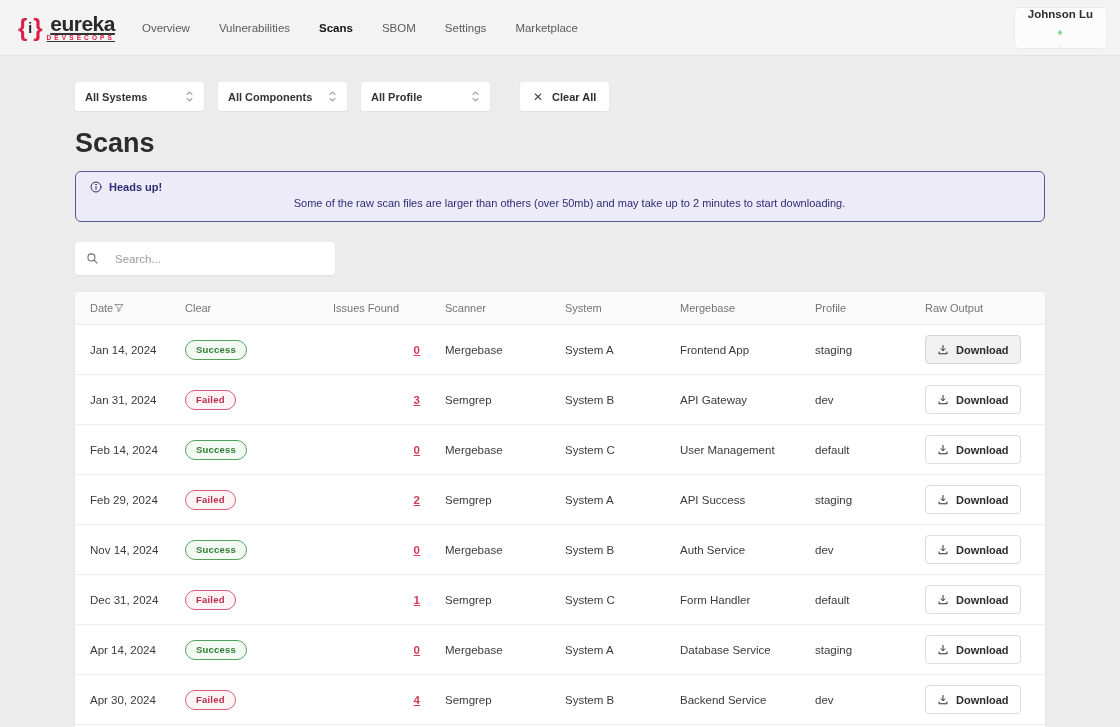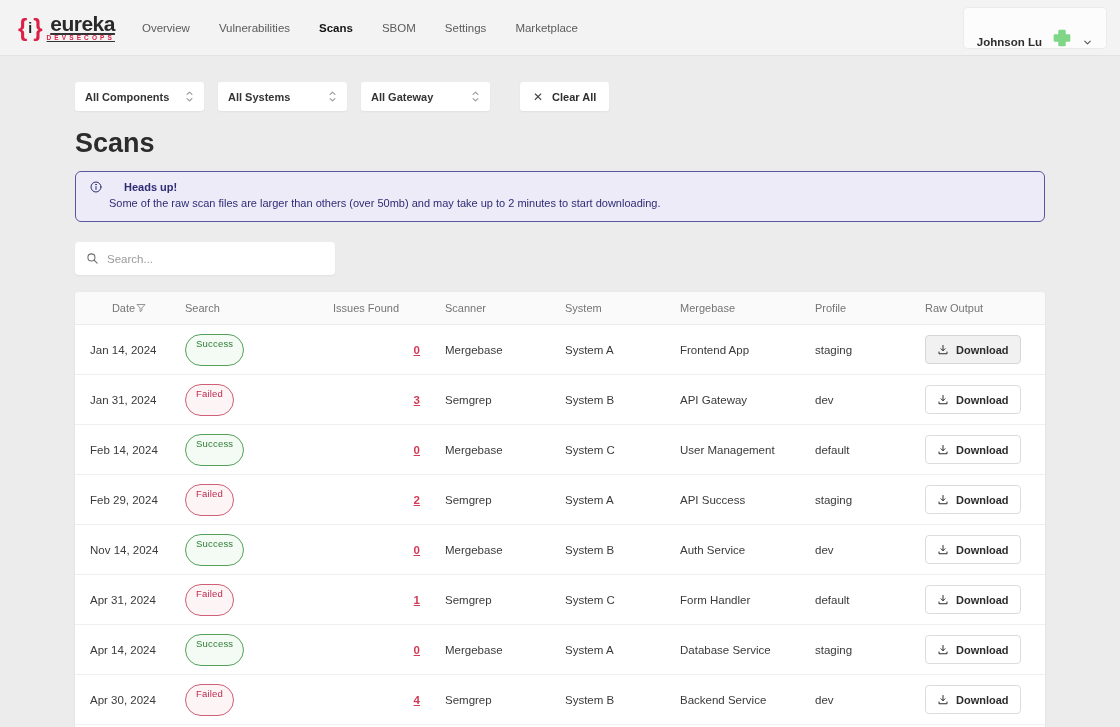--- a/index.html
+++ b/index.html
@@ -24,22 +24,22 @@
   .logo-text { margin-left:4px; display:flex; flex-direction:column; align-items:flex-end;text-decoration:underline; }
   .logo-name { font-size:21px; font-weight:bold; color:#292929; letter-spacing:-0.5px; line-height:19px; }
   .logo-tag { font-size:6.5px; font-weight:bold; color:#dc2048; letter-spacing:3.1px; margin-top:1px; }
 
   .nav { display:flex; gap:29px; margin-left:27px;text-align:right; }
   .nav-item { font-size:11.5px; color:#5b5b5b; cursor:pointer; }
   .nav-item.active { color:#141414; font-weight:bold; }
 
   .user-chip {
     margin-left:auto; background:#fcfcfc; border-radius:4px; height:40px;
-    display:flex; align-items:flex-end; gap:10px; padding:0 13px;
-    box-shadow:0 0 0 1px rgba(0,0,0,0.03); cursor:pointer;
+    display:flex; align-items:center; gap:10px; padding:0 13px;
+    box-shadow:0 0 0 1px rgba(0,0,0,0.03); cursor:pointer;flex-direction:column;
   }
   .user-name { font-size:11.5px; font-weight:bold; color:#2e2e2e; }
   .avatar-plus { width:20px; height:20px; display:block; }
   .chev { width:11px; height:11px; display:block; }
 
   
   .content { width:970px; margin:0 auto; }
 
   
   .filters { margin-top:26px; display:flex; align-items:center; height:29px; }
@@ -67,57 +67,57 @@
   .cal-icon { width:14px; height:14px; }
 
   
   .page-title { margin-top:16px; font-size:27px; font-weight:bold; color:#2c2c2c; line-height:32px; }
 
   
   .banner {
     margin-top:12px; border:1px solid #5a56a0; background:#ecebf7; border-radius:6px;
     padding:9px 14px 11px; color:#2f2c75;
   }
-  .banner-head { display:flex; align-items:center; gap:22px; }
+  .banner-head { display:flex; align-items:center; gap:7px; }
   .info-icon { width:12px; height:12px; flex:0 0 auto; }
   .banner-title { font-size:11px; font-weight:bold; }
-  .banner-msg { margin-top:3px; padding-left:19px; font-size:11px; line-height:14px; }
+  .banner-msg { margin-top:3px; padding-left:19px; font-size:11px; line-height:14px;text-align:center; }
 
   
   .search-box {
     margin-top:20px; width:260px; height:33px; background:#fff; border-radius:4px;
-    display:flex; align-items:center; gap:8px; padding:0 11px;
+    display:flex; align-items:center; gap:16px; padding:0 11px;
     box-shadow:0 1px 2px rgba(0,0,0,0.05);
   }
   .search-icon { width:13px; height:13px; flex:0 0 auto; }
   .search-input { border:none; outline:none; flex:1; font-family:inherit; font-size:11.5px; color:#333; background:transparent; }
   .search-input::placeholder { color:#9a9a9a; }
 
   
   .table-card {
     margin-top:17px; background:#fff; border-radius:4px 4px 0 0; height:441px;
     box-shadow:0 1px 3px rgba(0,0,0,0.06); overflow:hidden;
   }
   .grid-row {
     display:grid;
     grid-template-columns:95px 148px 112px 120px 115px 135px 110px 1fr;
     padding-left:15px; align-items:center;
   }
   .thead {
     height:33px; background:#fafafa; border-bottom:1px solid #ececec;
     color:#757575; font-size:11px;
   }
-  .th-date { display:flex; align-items:center; justify-content:center; padding-right:16px; }
+  .th-date { display:flex; align-items:center; justify-content:flex-start; padding-right:16px; }
   .funnel-icon { width:12px; height:12px; }
   .trow { height:50px; border-bottom:1px solid #efefef; font-size:11.5px; color:#3a3a3a; }
   .c-issues { text-align:right; padding-right:25px; }
   .issues-link { color:#d23b55; font-weight:bold; text-decoration:underline; cursor:pointer; }
   .badge {
-    display:inline-block; padding:3px 10px 16px; border-radius:20px;
-    font-size:9.5px; font-weight:normal; letter-spacing:0.2px;
+    display:inline-block; padding:3px 10px 4px; border-radius:20px;
+    font-size:9.5px; font-weight:bold; letter-spacing:0.2px;
   }
   .badge-success { color:#2e7d32; border:1px solid #55a15b; background:#f4faf4; }
   .badge-failed  { color:#bb2c4c; border:1px solid #cf5f76; background:#fdf4f6; }
   .dl-btn {
     display:inline-flex; align-items:center; gap:7px; height:29px; padding:0 11px;
     background:#fff; border:1px solid #dcdcdc; border-radius:4px; cursor:pointer;
     font-family:inherit; font-size:11px; font-weight:bold; color:#2c2c2c;
   }
   .trow:first-child .dl-btn { background:#f1f1f1; border-color:#d6d6d6; }
   .dl-icon { width:12px; height:12px; }
@@ -155,35 +155,35 @@
       <svg class="chev" viewBox="0 0 24 24" fill="none" stroke="#555" stroke-width="2.4" stroke-linecap="round" stroke-linejoin="round">
         <polyline points="6 9 12 15 18 9"></polyline>
       </svg>
     </div>
   </div>
 
   <div class="content">
 
     <div class="filters">
       <div class="select">
+        <span class="select-label">All Systems</span>
+        <svg class="sort-icon" viewBox="0 0 10 16" fill="none" stroke="#9a9a9a" stroke-width="1.4" stroke-linecap="round" stroke-linejoin="round">
+          <polyline points="2 5.5 5 2.5 8 5.5"></polyline>
+            <polyline points="2 10.5 5 13.5 8 10.5"></polyline>
+        </svg>
+      </div>
+      <div class="select">
         <span class="select-label">All Components</span>
         <svg class="sort-icon" viewBox="0 0 10 16" fill="none" stroke="#9a9a9a" stroke-width="1.4" stroke-linecap="round" stroke-linejoin="round">
           <polyline points="2 5.5 5 2.5 8 5.5"></polyline>
             <polyline points="2 10.5 5 13.5 8 10.5"></polyline>
         </svg>
       </div>
       <div class="select">
-        <span class="select-label">All Systems</span>
-        <svg class="sort-icon" viewBox="0 0 10 16" fill="none" stroke="#9a9a9a" stroke-width="1.4" stroke-linecap="round" stroke-linejoin="round">
-          <polyline points="2 5.5 5 2.5 8 5.5"></polyline>
-            <polyline points="2 10.5 5 13.5 8 10.5"></polyline>
-        </svg>
-      </div>
-      <div class="select">
-        <span class="select-label">All Gateway</span>
+        <span class="select-label">All Profile</span>
         <svg class="sort-icon" viewBox="0 0 10 16" fill="none" stroke="#9a9a9a" stroke-width="1.4" stroke-linecap="round" stroke-linejoin="round">
           <polyline points="2 5.5 5 2.5 8 5.5"></polyline>
             <polyline points="2 10.5 5 13.5 8 10.5"></polyline>
         </svg>
       </div>
       <button class="clear-btn">
         <span class="clear-x">✕</span>
         <span>Clear All</span>
       </button>
     </div>
@@ -211,21 +211,21 @@
     </div>
 
     <div class="table-card">
       <div class="grid-row thead">
         <div class="th-date">
           <span>Date</span>
           <svg class="funnel-icon" viewBox="0 0 24 24" fill="none" stroke="#8a8a8a" stroke-width="1.8" stroke-linejoin="round">
             <path d="M4 5h16l-6.2 7v5l-3.6 2.2V12z"></path>
           </svg>
         </div>
-        <div>Search</div>
+        <div>Clear</div>
         <div>Issues Found</div>
         <div>Scanner</div>
         <div>System</div>
         <div>Mergebase</div>
         <div>Profile</div>
         <div>Raw Output</div>
       </div>
       <div id="table-body">
   <div class="grid-row trow">
     <div>Jan 14, 2024</div>
@@ -321,21 +321,21 @@
           <path d="M12 3v10"></path>
                   <polyline points="8 9.5 12 13.5 16 9.5"></polyline>
                   <path d="M4 16v3.5h16V16"></path>
         </svg>
         <span>Download</span>
       </button>
     </div>
   </div>
 
   <div class="grid-row trow">
-    <div>Apr 31, 2024</div>
+    <div>Dec 31, 2024</div>
     <div><span class="badge badge-failed">Failed</span></div>
     <div class="c-issues"><a class="issues-link">1</a></div>
     <div>Semgrep</div>
     <div>System C</div>
     <div>Form Handler</div>
     <div>default</div>
     <div>
       <button class="dl-btn">
         <svg class="dl-icon" viewBox="0 0 24 24" fill="none" stroke="#2c2c2c" stroke-width="2" stroke-linecap="round" stroke-linejoin="round">
           <path d="M12 3v10"></path>

